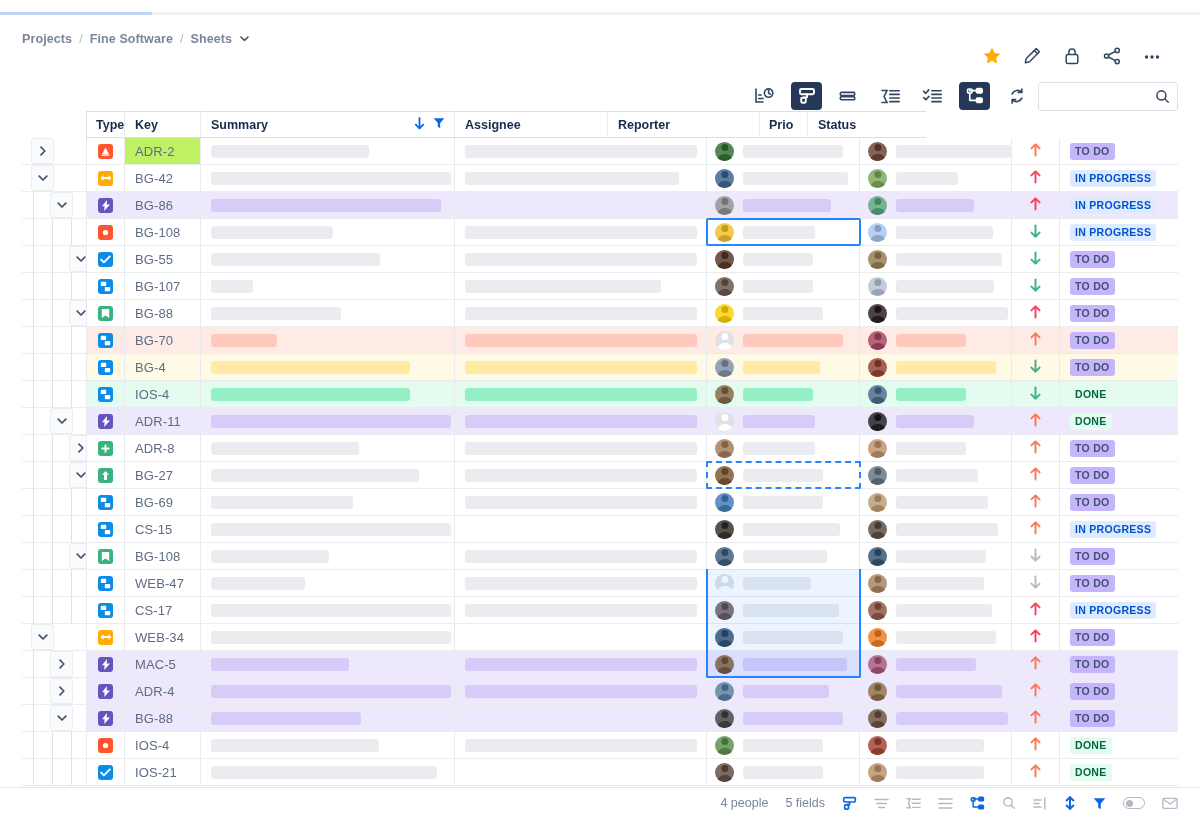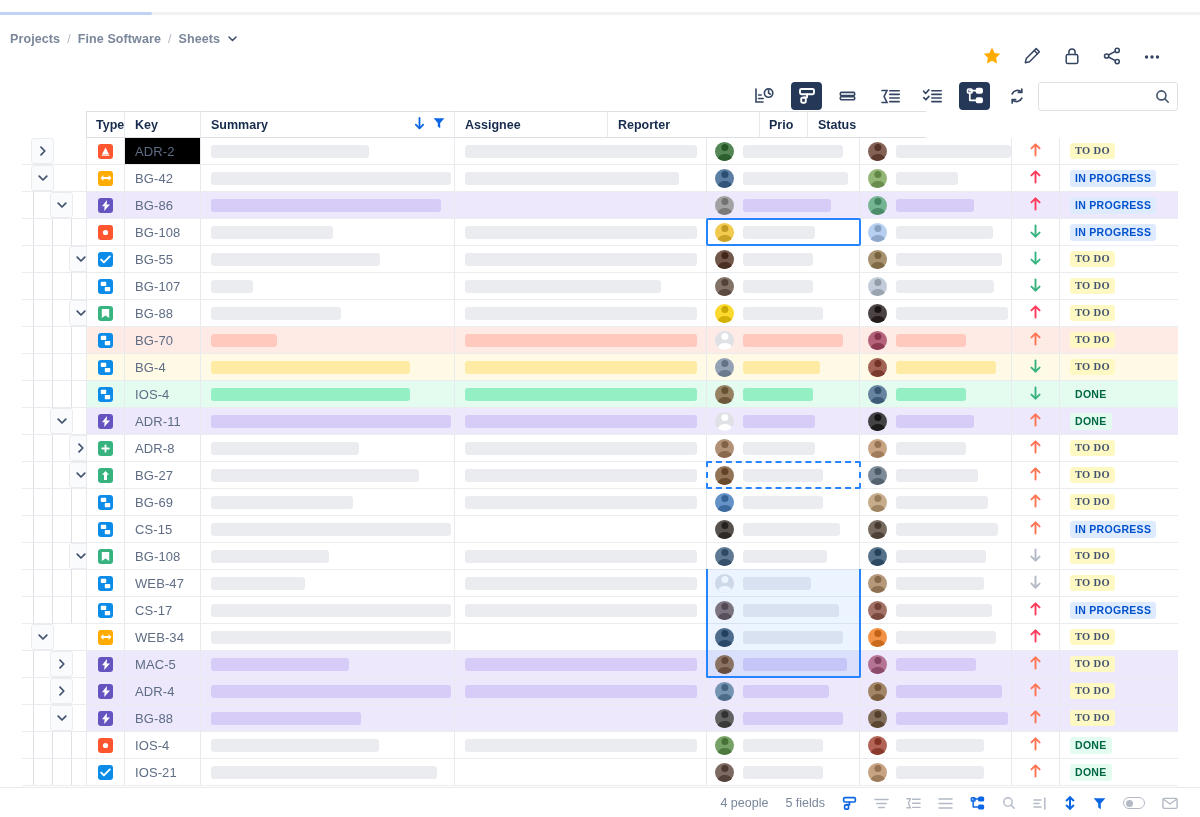--- a/index.html
+++ b/index.html
@@ -19,21 +19,21 @@
     background:#F1F2F4;
   }
   #loadbar-fill {
     position:absolute; left:0; top:0; height:3px; width:152px;
     background:#BFD3F5; border-radius:0 2px 2px 0;
   }
 
   
   #header { position:absolute; left:0; top:18px; width:1200px; height:80px; }
   #breadcrumb {
-    position:absolute; left:10px; top:14px;
+    position:absolute; left:22px; top:14px;
     font-size:12.5px; font-weight:bold; color:#7A869A; letter-spacing:.1px;
     display:flex; align-items:center; gap:7px;
   }
   #breadcrumb .crumb { cursor:pointer; }
   #breadcrumb .sep { color:#B3BAC5; font-weight:normal; }
   #breadcrumb .caret { font-size:9px; color:#5E6C84; margin-left:1px; }
   #page-title {
     position:absolute; left:22px; top:30px;
     font-size:24px; font-weight:bold; color:#172B4D; letter-spacing:-.2px;
   }
@@ -148,21 +148,21 @@
      border-radius:50% 50% 40% 40%; transform:translateX(-50%); }
   .avatar.empty { background:#DFE1E6; }
   .avatar.empty .fhead { background:#fff; }
   .avatar.empty .fbody { background:#fff; }
 
   .prio-arrow { font-size:14px; font-weight:bold; line-height:1; }
   .lozenge {
     font-size:10.5px; font-weight:bold; letter-spacing:.3px;
     padding:2px 5px 3px; border-radius:3px; white-space:nowrap;
   }
-  .lz-todo { background:#fef9c3; color:#42526E;font-family:Liberation Serif, serif; }
+  .lz-todo { background:#c4b5fd; color:#42526E; }
   .lz-prog { background:#DEEBFF; color:#0052CC; }
   .lz-done { background:#E3FCEF; color:#006644; }
 
   
   .tico {
     width:15px; height:15px; border-radius:3px;
     display:flex; align-items:center; justify-content:center;
   }
   .tico svg { display:block; }
 
@@ -370,21 +370,21 @@
           </div>
         </div>
         <div class="c c-type" style="background:#fff">
           <span class="tico" style="background:#FF5630">
             <svg width="11" height="11" viewBox="0 0 11 11">
               <path d="M5.5 1.6L9 8.2H2z" fill="#fff"></path>
               <rect x="1.6" y="8.6" width="7.8" height="1.2" rx=".6" fill="#fff"></rect>
             </svg>
           </span>
         </div>
-        <div class="c c-key" style="background:#000000">
+        <div class="c c-key" style="background:#bef264">
           <span>ADR-2</span>
         </div>
         <div class="c c-sum" style="background:#fff">
           <span class="bar" style="width:158px;background:#EBECF0"></span>
         </div>
         <div class="c c-desc" style="background:#fff">
           <span class="bar" style="width:232px;background:#EBECF0"></span>
         </div>
         <div class="c c-asgn" style="background:#fff">
           <span class="avatar" style="background:#548755">

